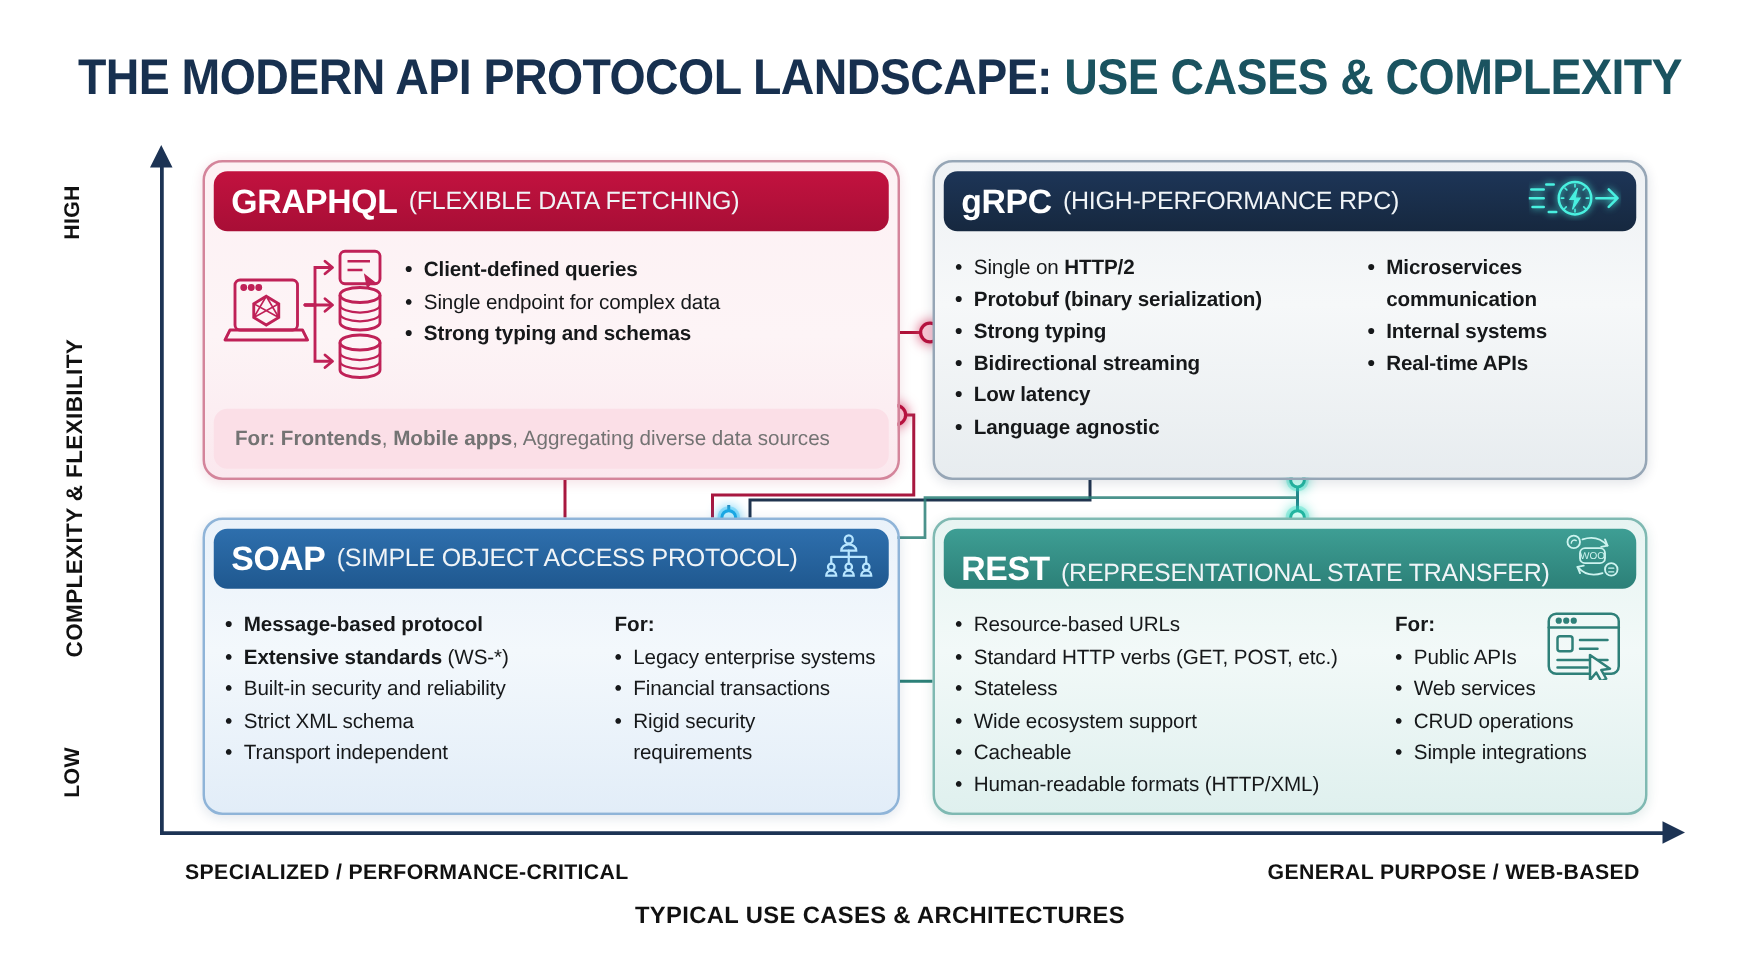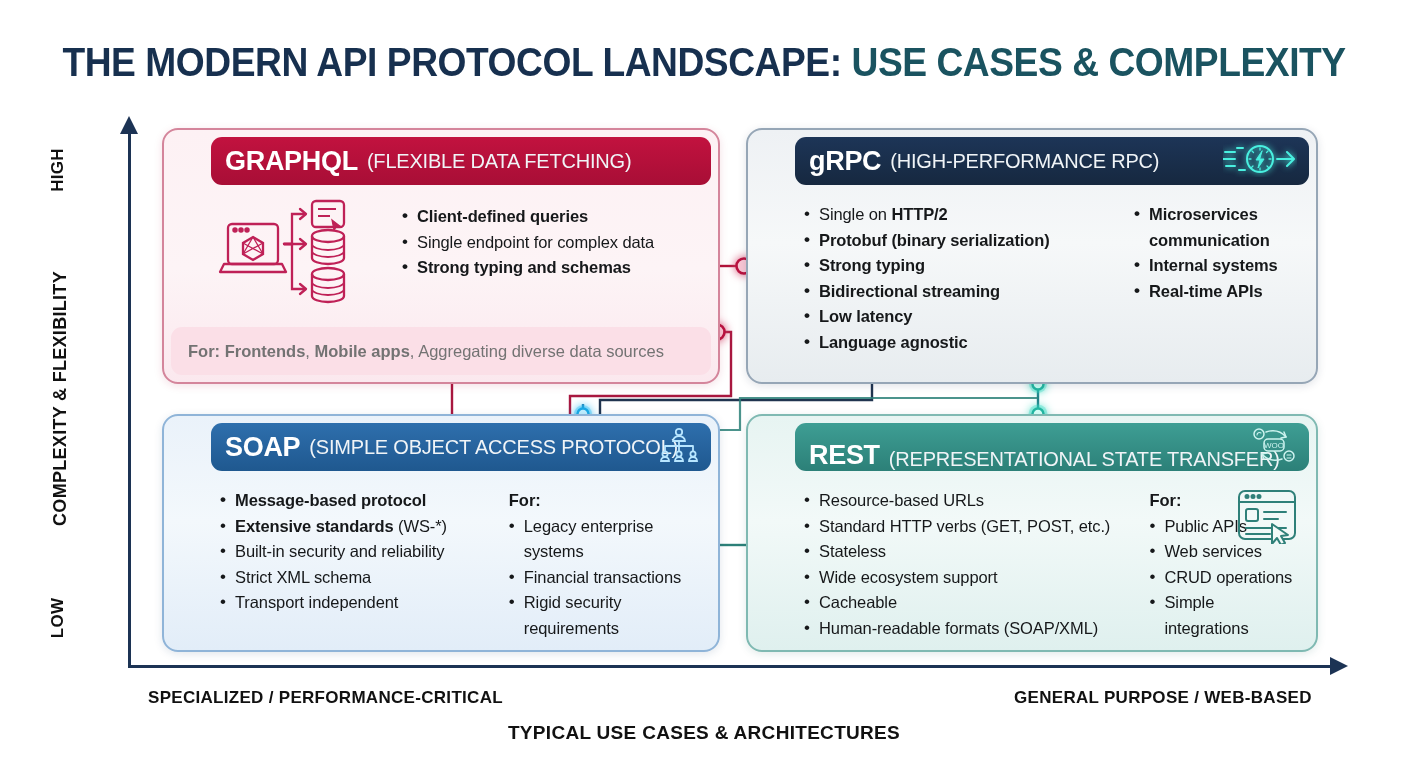--- a/index.html
+++ b/index.html
@@ -68,21 +68,20 @@
   
   #connectors { position: absolute; left: 0; top: 0; width: 1408px; height: 768px;
                 pointer-events: none; }
 
   
   .card {
     position: absolute;
     border-radius: 16px;
     border: 2px solid;
     overflow: hidden;
-    padding-left: 40px;
   }
   .card-head {
     margin: 7px;
     border-radius: 11px;
     height: 48px;
     display: flex;
     align-items: center;
     padding: 0 14px;
     position: relative;
   }
@@ -110,21 +109,21 @@
   .for-head { font-size: 16.5px; font-weight: bold; color: #16181a; line-height: 25.5px; }
 
   
   #card-graphql {
     left: 162px; top: 128px; width: 558px; height: 256px;
     border-color: #d4859b;
     background: linear-gradient(180deg,#fdf1f4 0%, #fdf4f6 55%, #fbe8ee 100%);
     box-shadow: 0 2px 9px rgba(170,20,60,0.13);
   }
   #card-graphql .card-head { background: linear-gradient(180deg,#c2123f 0%,#a80e36 100%); }
-  #gq-content { display: flex; padding: 4px 14px 0 10px; gap: 38px; }
+  #gq-content { display: flex; padding: 4px 14px 0 10px; }
   #gq-for {
     position: absolute; left: 7px; right: 7px; bottom: 7px; height: 48px;
     background: #fbdfe7; border-radius: 11px;
     display: flex; align-items: center; padding-left: 17px;
     font-size: 16.5px; color: #737373;
   }
   #gq-for b { font-weight: bold; }
 
   
   #card-grpc {
@@ -372,21 +371,21 @@
   </div>
   <div class="body">
     <div id="rest-cols">
       <div class="c1">
         <ul class="feat">
           <li>Resource-based URLs</li>
           <li>Standard HTTP verbs (GET, POST, etc.)</li>
           <li>Stateless</li>
           <li>Wide ecosystem support</li>
           <li>Cacheable</li>
-          <li>Human-readable formats (SOAP/XML)</li>
+          <li>Human-readable formats (HTTP/XML)</li>
         </ul>
       </div>
       <div class="c2">
         <div class="for-head">For:</div>
         <ul class="feat">
           <li>Public APIs</li>
           <li>Web services</li>
           <li>CRUD operations</li>
           <li>Simple integrations</li>
         </ul>

